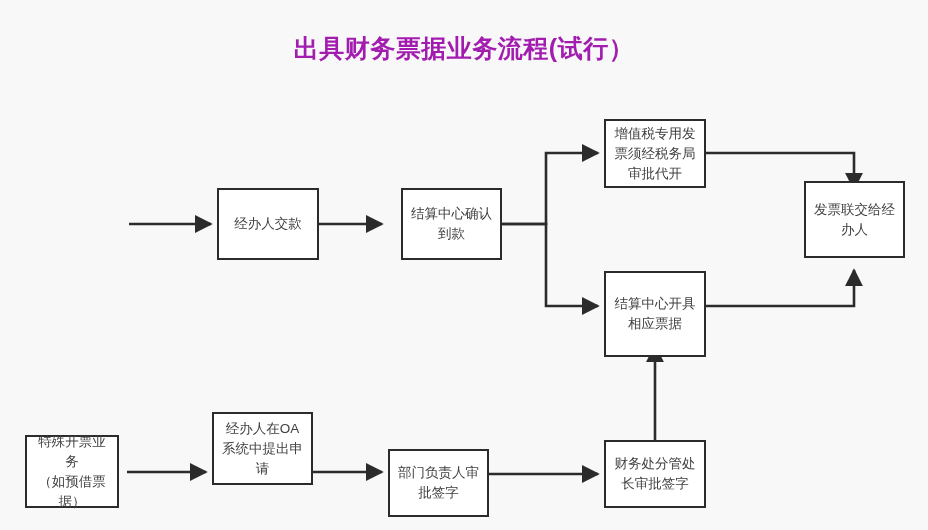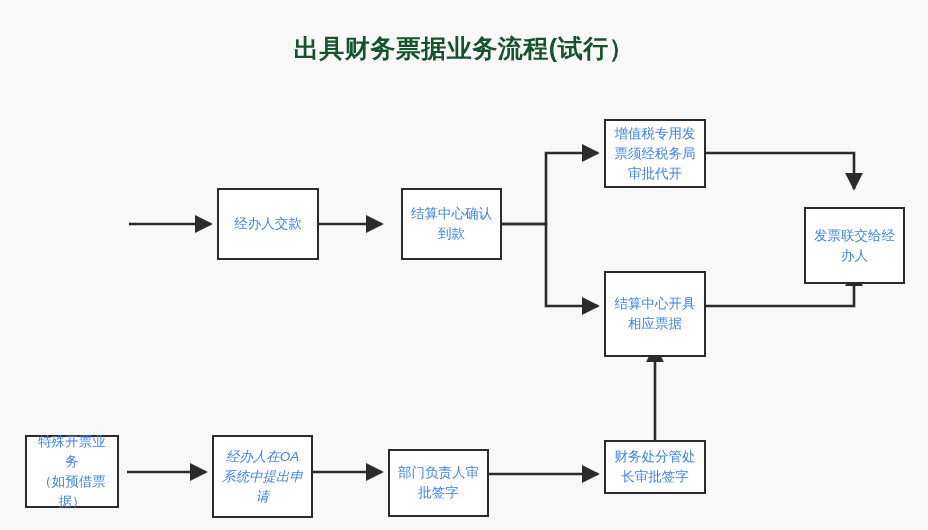--- a/index.html
+++ b/index.html
@@ -22,38 +22,38 @@
     height: 530px;
   }
   #title {
     position: absolute;
     left: 0;
     top: 32px;
     width: 928px;
     text-align: center;
     font-size: 25px;
     font-weight: bold;
-    color: #14532d;
+    color: #a21caf;
     letter-spacing: 0.5px;
     white-space: nowrap;
   }
   svg.edges {
     position: absolute;
     left: 0;
     top: 0;
     width: 928px;
     height: 530px;
     pointer-events: none;
   }
   .node {
     position: absolute;
     box-sizing: border-box;
     background: #ffffff;
     border: 2px solid #2b2b2b;
-    color: #3b82f6;
+    color: #404040;
     font-size: 13.5px;
     line-height: 20px;
     display: flex;
     align-items: center;
     justify-content: center;
     text-align: center;
     padding: 2px 6px;
     white-space: pre-line;
   }
 </style>
@@ -90,30 +90,30 @@
   <div class="node" style="left:388px; top:188px; width:101px; height:72px;margin-left:13px;">结算中心确认
 到款</div>
 
   <div class="node" style="left:604px; top:119px; width:102px; height:69px;">增值税专用发
 票须经税务局
 审批代开</div>
 
   <div class="node" style="left:604px; top:271px; width:102px; height:86px;">结算中心开具
 相应票据</div>
 
-  <div class="node" style="left:804px; top:207px; width:101px; height:77px;">发票联交给经
+  <div class="node" style="left:804px; top:181px; width:101px; height:77px;">发票联交给经
 办人</div>
 
   <div class="node" style="left:25px; top:435px; width:94px; height:73px;">特殊开票业务
 （如预借票
 据）</div>
 
-  <div class="node" style="left:212px; top:435px; width:101px; height:83px;font-style:italic;">经办人在OA
+  <div class="node" style="left:212px; top:412px; width:101px; height:73px;">经办人在OA
 系统中提出申
 请</div>
 
   <div class="node" style="left:388px; top:449px; width:101px; height:68px;">部门负责人审
 批签字</div>
 
-  <div class="node" style="left:604px; top:440px; width:102px; height:54px;">财务处分管处
+  <div class="node" style="left:604px; top:440px; width:102px; height:68px;">财务处分管处
 长审批签字</div>
 
 </div>
 
 </body></html>

